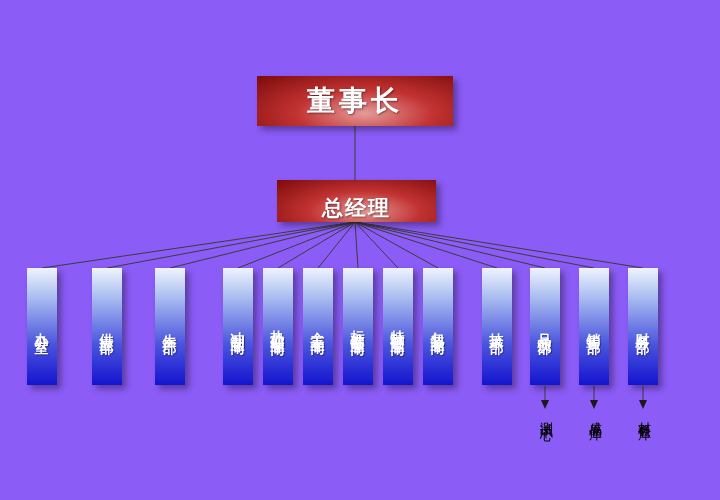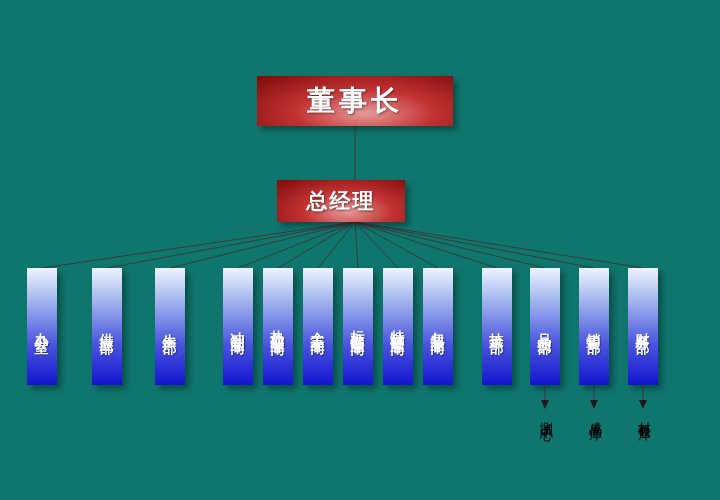--- a/index.html
+++ b/index.html
@@ -5,21 +5,21 @@
   html, body {
     margin: 0;
     padding: 0;
     background: #ffffff;
     font-family: "Liberation Sans", sans-serif;
   }
   .canvas {
     position: relative;
     width: 720px;
     height: 500px;
-    background: #0f766e;
+    background: #8b5cf6;
     overflow: hidden;
   }
   svg.lines {
     position: absolute;
     left: 0; top: 0;
     width: 720px; height: 500px;
     pointer-events: none;
   }
   svg.lines line { stroke: #3c3c3c; stroke-width: 1; }
   svg.lines polygon { fill: #1a1a1a; }
@@ -38,23 +38,24 @@
     text-shadow: 1px 1px 2px rgba(0,0,0,0.45);
   }
   .chairman {
     left: 257px; top: 76px;
     width: 196px; height: 50px;
     font-size: 28px;
     letter-spacing: 4px;
   }
   .manager {
     left: 277px; top: 180px;
-    width: 128px; height: 42px;
+    width: 159px; height: 42px;
     font-size: 21px;
     letter-spacing: 2px;
+    align-items: flex-end;
   }
   .vbox {
     top: 268px;
     width: 30px;
     height: 117px;
     background: linear-gradient(to bottom, #eef3fd 0%, #aabdf0 25%, #4a55dd 65%, #1414cf 100%);
     font-size: 14px;
   }
   .vbox span {
     writing-mode: vertical-rl;

